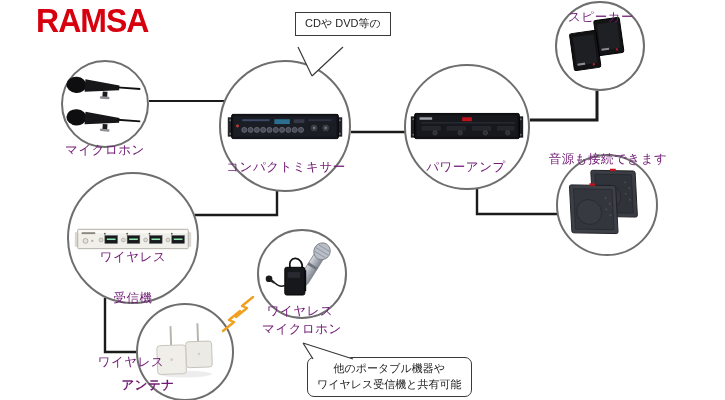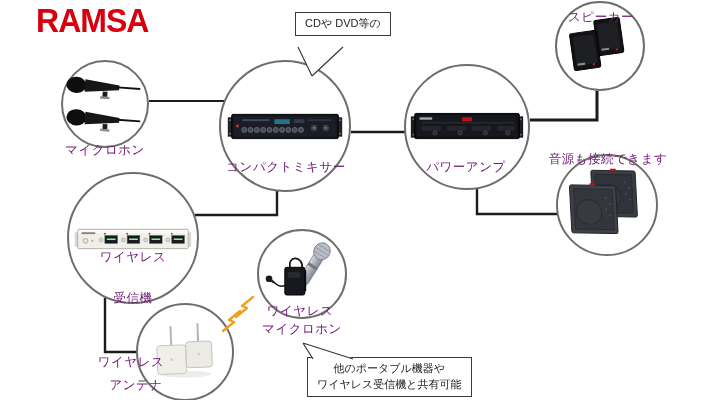--- a/index.html
+++ b/index.html
@@ -242,28 +242,28 @@
   </div>
 
   <div class="lbl" style="left:105px;top:142px;">マイクロホン</div>
   <div class="lbl" style="left:466px;top:159px;">パワーアンプ</div>
   <div class="lbl" style="left:286px;top:159px;">コンパクトミキサー</div>
   <div class="lbl" style="left:601px;top:9px;">スピーカー</div>
   <div class="lbl" style="left:608px;top:151px;">音源も接続できます</div>
   <div class="lbl" style="left:133px;top:249px;">ワイヤレス</div>
   <div class="lbl" style="left:133px;top:274px;margin-top:16px;">受信機</div>
   <div class="lbl" style="left:131px;top:354px;">ワイヤレス</div>
-  <div class="lbl" style="left:136px;top:377px;">アンテナ</div>
+  <div class="lbl" style="left:148px;top:377px;font-weight:bold;">アンテナ</div>
   <div class="lbl" style="left:300px;top:303px;">ワイヤレス</div>
   <div class="lbl" style="left:302px;top:321px;">マイクロホン</div>
 
   <div class="callout" style="left:295px;top:12px;">
     <div>CDや DVD等の</div>
   </div>
-  <div class="callout" style="left:307px;top:357px;">
+  <div class="callout" style="left:307px;top:357px;border-radius:7px;">
     <div>他のポータブル機器や</div>
     <div>ワイヤレス受信機と共有可能</div>
   </div>
 
   <svg id="overlay" class="layer" viewBox="0 0 725 400">
     <g>
       <polygon points="298,46.5 343,46.5 312,76" fill="#fff"></polygon>
       <path d="M298,47 L312,76 M343,47 L312,76" stroke="#3a3a3a" stroke-width="1.2" fill="none"></path>
     </g>
     <g>

